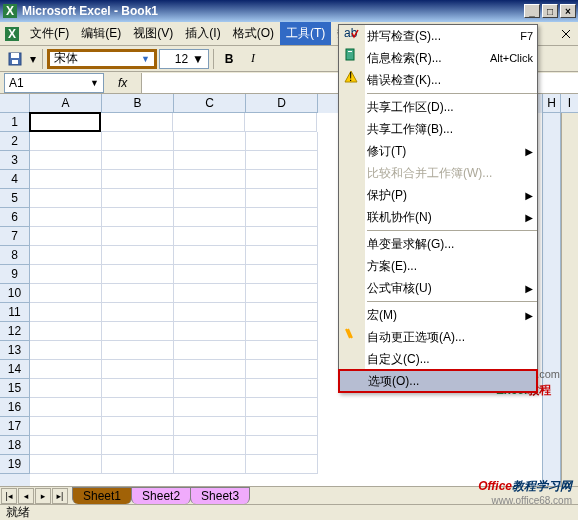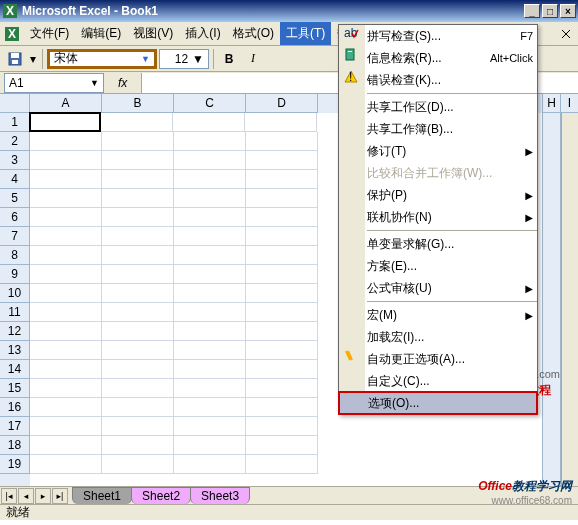--- a/index.html
+++ b/index.html
@@ -61,21 +61,21 @@
 .menu-row .shortcut { color: #000; font-size: 11px; }
 .menu-row .arrow { font-size: 10px; }
 .menu-row.disabled { color: #aca899; }
 .menu-row.highlight { background: #b6bdd2; border: 1px solid #316ac5; outline: 2px solid #c00; outline-offset: -1px; }
 .menu-sep { height: 1px; background: #aca899; margin: 2px 0 2px 28px; }
 .menu-stripe { position: absolute; left: 0; top: 0; bottom: 0; width: 26px; background: #ece9d8; border-right: 0; z-index: -1; }
 
 .sheet-tabs { height: 18px; background: #ece9d8; display: flex; align-items: center; border-top: 1px solid #aca899; font-size: 11px; }
 .sheet-tabs .navbtn { width: 16px; height: 16px; border: 1px solid #aca899; display: flex; align-items: center; justify-content: center; font-size: 9px; margin-left: 1px; }
 .sheet-tabs .tabs { display: flex; margin-left: 4px; }
-.sheet-tabs .tab { padding: 1px 10px; background: #a3a3a3; border: 1px solid #808080; border-bottom: none; border-radius: 0 0 6px 6px; margin-right: -1px; }
+.sheet-tabs .tab { padding: 1px 10px; background: #a16207; border: 1px solid #808080; border-bottom: none; border-radius: 0 0 6px 6px; margin-right: -1px; }
 .sheet-tabs .tab.inactive { background: #f0abfc; }
 
 .statusbar { height: 16px; background: #ece9d8; display: flex; align-items: center; padding: 0 6px; border-top: 1px solid #aca899; }
 
 .watermark1 { position: absolute; right: 18px; top: 342px; z-index: 50; pointer-events: none; }
 .watermark1 .l1 { font-size: 22px; font-weight: bold; color: #0066cc; font-family: "Microsoft YaHei", sans-serif; }
 .watermark1 .l1 .or { color: #ff6600; }
 .watermark1 .l2 { font-size: 11px; color: #666; text-align: right; }
 .watermark1 .l3 { font-size: 16px; font-weight: bold; font-family: Arial; }
 .watermark1 .l3 .ex { color: #2a7e43; }
@@ -382,24 +382,20 @@
     <span class="mlabel">公式审核(U)</span>
     <span class="arrow">▶</span>
   </div>
   <div class="menu-sep"></div>
   <div class="menu-row">
     <span class="icon-col"></span>
     <span class="mlabel">宏(M)</span>
     <span class="arrow">▶</span>
   </div>
   <div class="menu-row">
-    <span class="icon-col"></span>
-    <span class="mlabel">加载宏(I)...</span>
-  </div>
-  <div class="menu-row">
     <span class="icon-col"><svg width="16" height="16">
           <path d="M3 3 L7 12 M5 3 L9 12" stroke="#fa0" stroke-width="2"></path>
         </svg></span>
     <span class="mlabel">自动更正选项(A)...</span>
   </div>
   <div class="menu-row">
     <span class="icon-col"></span>
     <span class="mlabel">自定义(C)...</span>
   </div>
   <div class="menu-row highlight">

